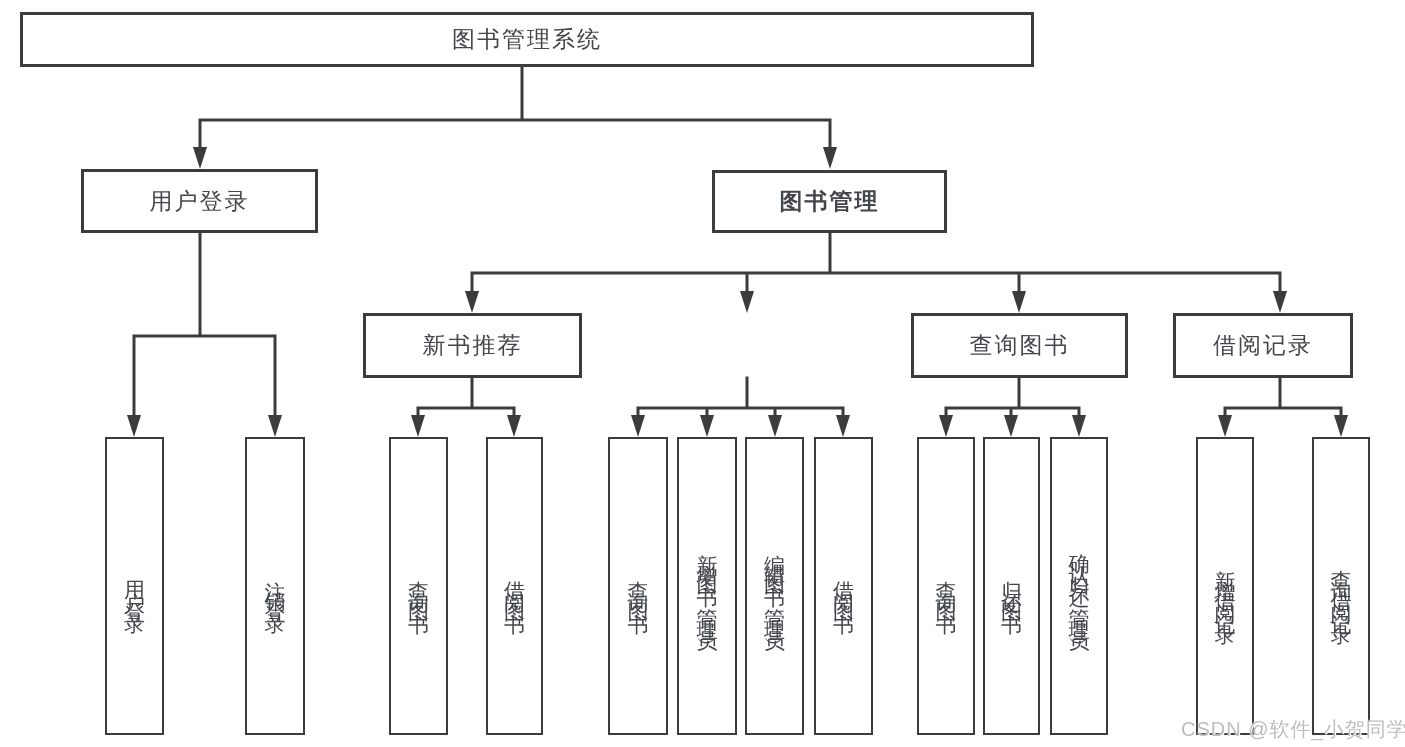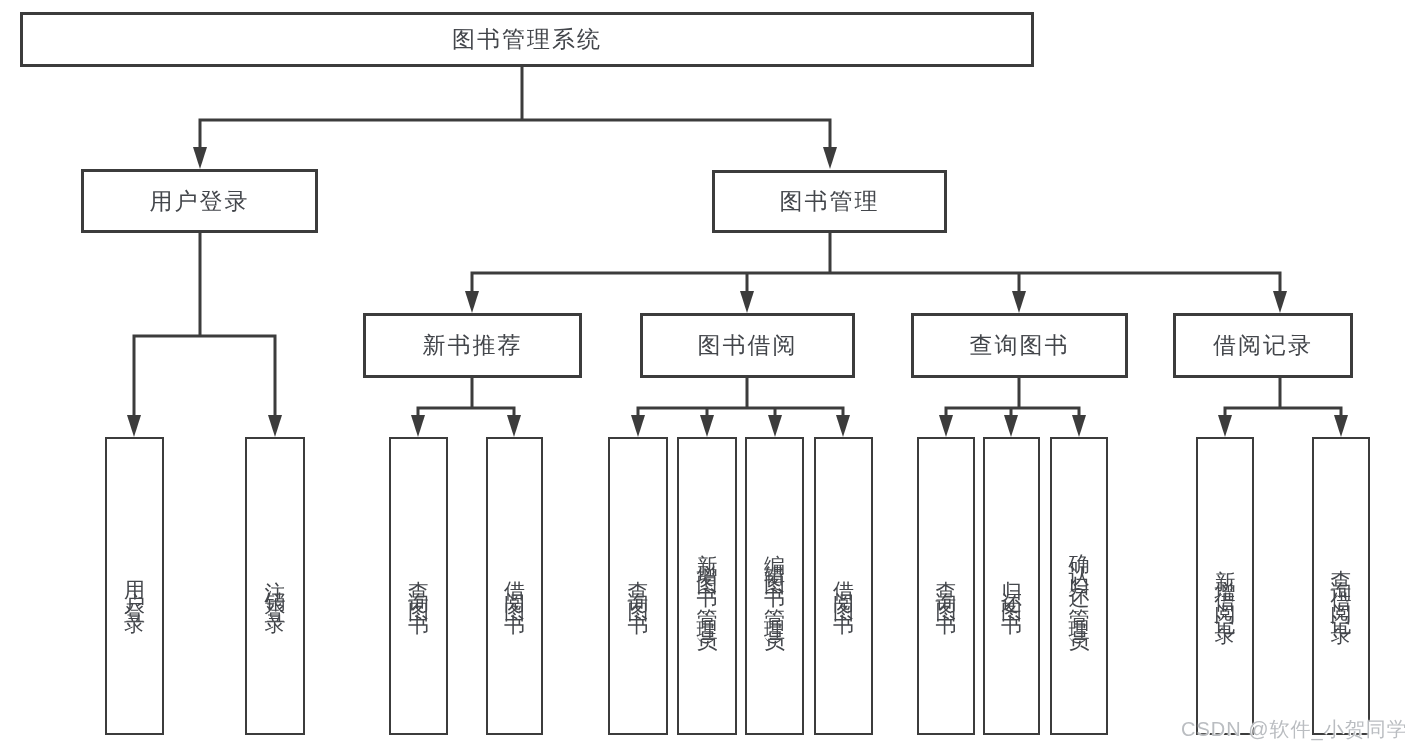--- a/index.html
+++ b/index.html
@@ -85,24 +85,23 @@
       <polygon points="1004,415 1018,415 1011,437"></polygon>
       <polygon points="1072,415 1086,415 1079,437"></polygon>
       <polygon points="1218,415 1232,415 1225,437"></polygon>
       <polygon points="1334,415 1348,415 1341,437"></polygon>
     </g>
   </svg>
 
   <div class="box" style="left:8px;top:12px;width:1014px;height:55px;margin-left:12px;">图书管理系统</div>
 
   <div class="box" style="left:81px;top:169px;width:237px;height:64px;">用户登录</div>
-  <div class="box" style="left:712px;top:170px;width:235px;height:63px;">图书管理</div>
+  <div class="box" style="left:712px;top:170px;width:235px;height:63px;font-weight:bold;">图书管理</div>
 
   <div class="box" style="left:363px;top:313px;width:219px;height:65px;">新书推荐</div>
-  <div class="box" style="left:640px;top:313px;width:215px;height:65px;">图书借阅</div>
   <div class="box" style="left:911px;top:313px;width:217px;height:65px;">查询图书</div>
   <div class="box" style="left:1173px;top:313px;width:180px;height:65px;">借阅记录</div>
 
   <div class="box leaf" style="left:105px;top:437px;width:59px;height:298px;">用户登录</div>
   <div class="box leaf" style="left:245px;top:437px;width:60px;height:298px;">注销登录</div>
 
   <div class="box leaf" style="left:389px;top:437px;width:59px;height:298px;">查询图书</div>
   <div class="box leaf" style="left:486px;top:437px;width:57px;height:298px;">借阅图书</div>
 
   <div class="box leaf" style="left:608px;top:437px;width:60px;height:298px;">查询图书</div>

